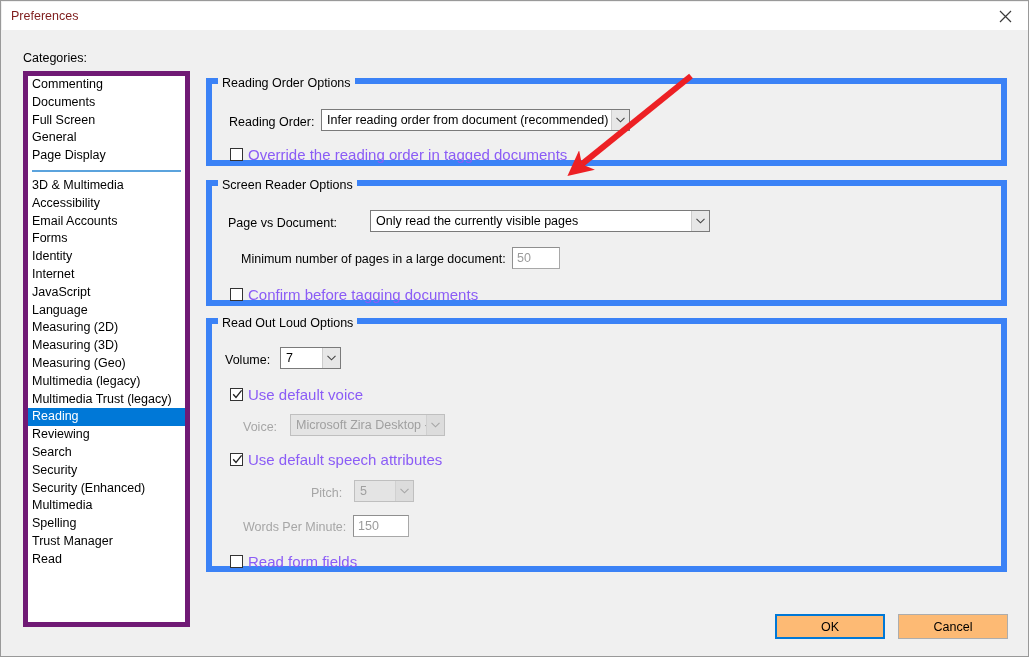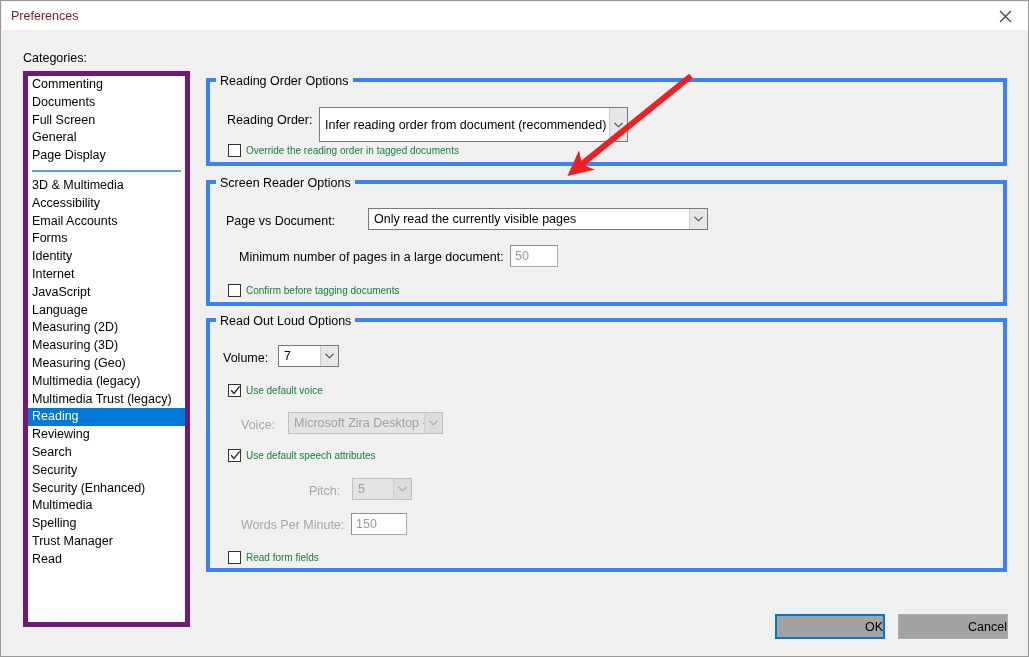--- a/index.html
+++ b/index.html
@@ -108,21 +108,21 @@
     right: 4px;
     top: 5px;
     height: 2px;
     background: #5ba3dd;
   }
 
   
   .groupbox {
     position: absolute;
     box-sizing: border-box;
-    border: 4px solid #3b82f6;
+    border: 6px solid #3b82f6;
     background: transparent;
   }
   .group-title {
     position: absolute;
     top: -8px;
     left: 6px;
     padding: 0 4px;
     background: #f0f0f0;
     font-size: 12.5px;
     color: #000000;
@@ -212,32 +212,32 @@
     border: 1px solid #333333;
     margin-right: 5px;
     position: relative;
     flex: 0 0 auto;
   }
   .cbox .tick {
     position: absolute;
     left: 1px;
     top: 0px;
   }
-  .checkrow .ctext { font-size: 10px; color: #15803d; }
+  .checkrow .ctext { font-size: 15px; color: #8b5cf6; }
 
   
   .dlg-button {
     position: absolute;
     box-sizing: border-box;
     height: 25px;
-    background: #a3a3a3;
+    background: #fdba74;
     border: 1px solid #adadad;
     display: flex;
     align-items: center;
-    justify-content: flex-end;
+    justify-content: center;
     font-size: 12.5px;
     color: #000000;
     cursor: default;
   }
   #btn-ok {
     left: 773px;
     top: 584px;
     width: 110px;
     border: 2px solid #0078d7;
   }
@@ -305,21 +305,21 @@
         <div class="cat-item"><span>Spelling</span></div>
         <div class="cat-item"><span>Trust Manager</span></div>
         <div class="cat-item"><span>Read</span></div>
       </div>
 
     <div class="groupbox" id="grp-reading-order">
       <div class="group-title">Reading Order Options</div>
 
       <div class="field-label" style="left:17px; top:31px;">Reading Order:</div>
 
-      <div class="combo" style="left:109px; top:25px; width:309px; height:35px;">
+      <div class="combo" style="left:109px; top:25px; width:309px; height:22px;">
         <div class="combo-text">Infer reading order from document (recommended)</div>
         <div class="combo-arrow">
           <svg class="chev" width="9" height="6" viewBox="0 0 9 6">
               <path d="M0.5 0.8 L4.5 4.8 L8.5 0.8" stroke="#454545" stroke-width="1.1" fill="none"></path>
             </svg>
         </div>
       </div>
 
       <div class="checkrow" style="left:18px; top:62px;">
         <span class="cbox"></span>

